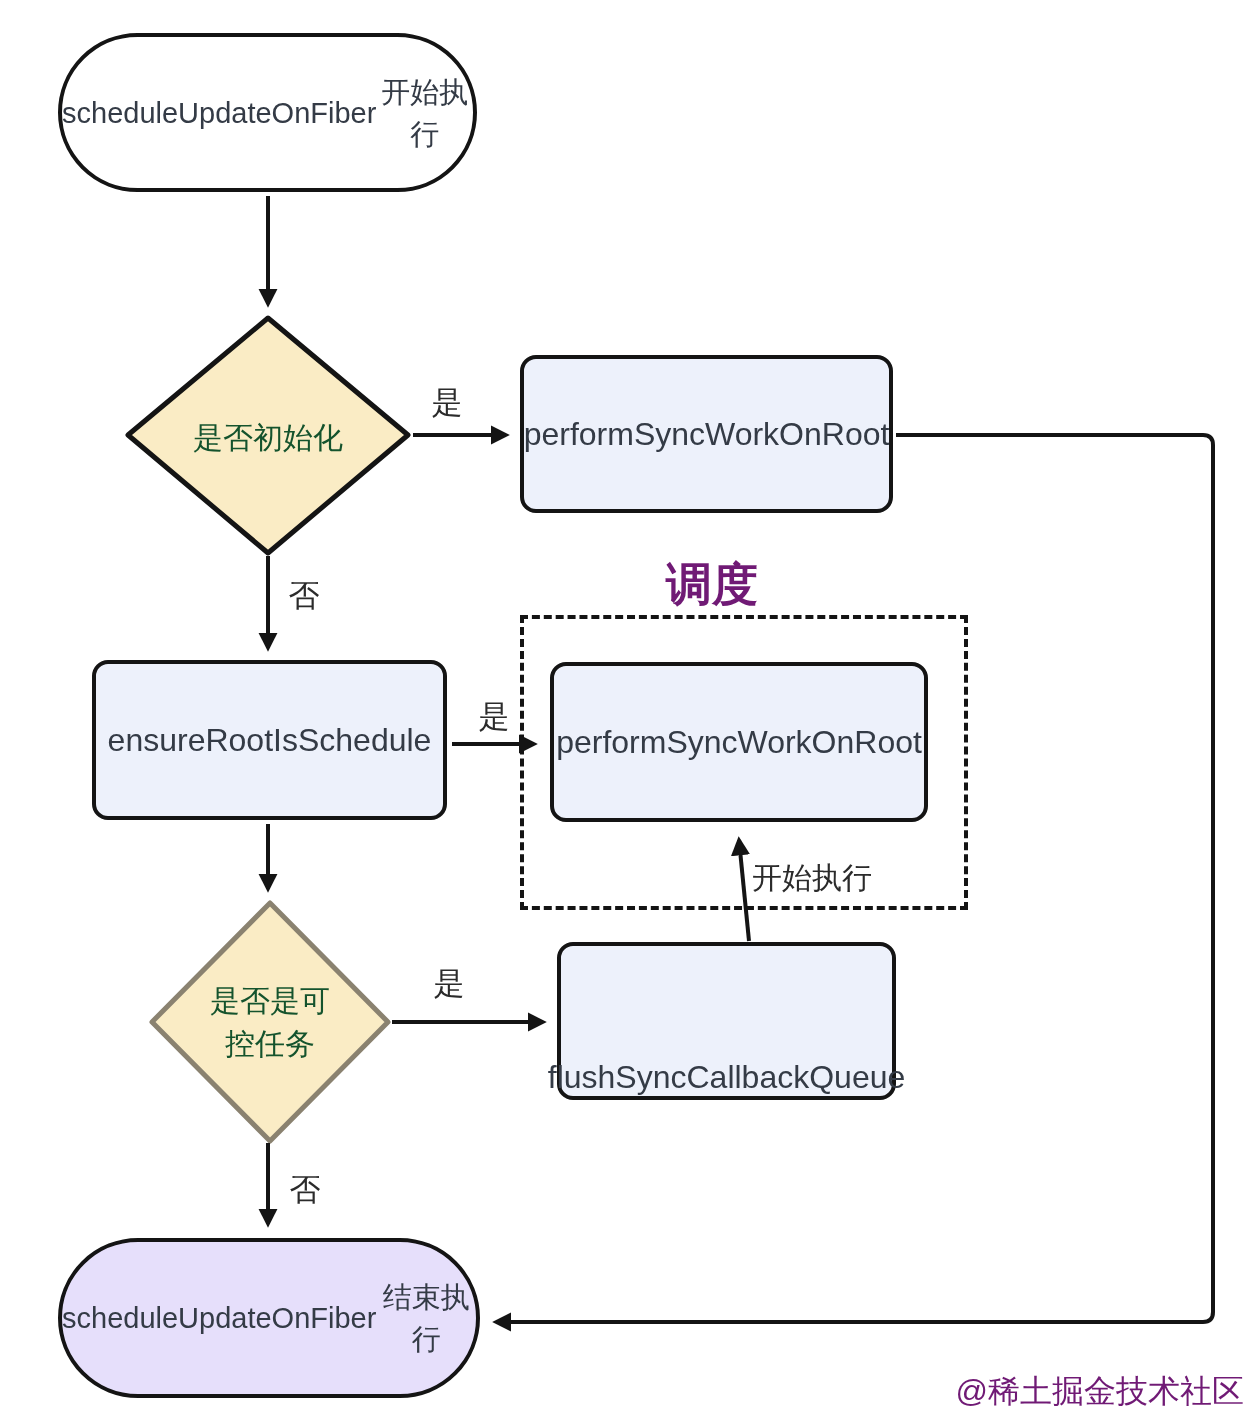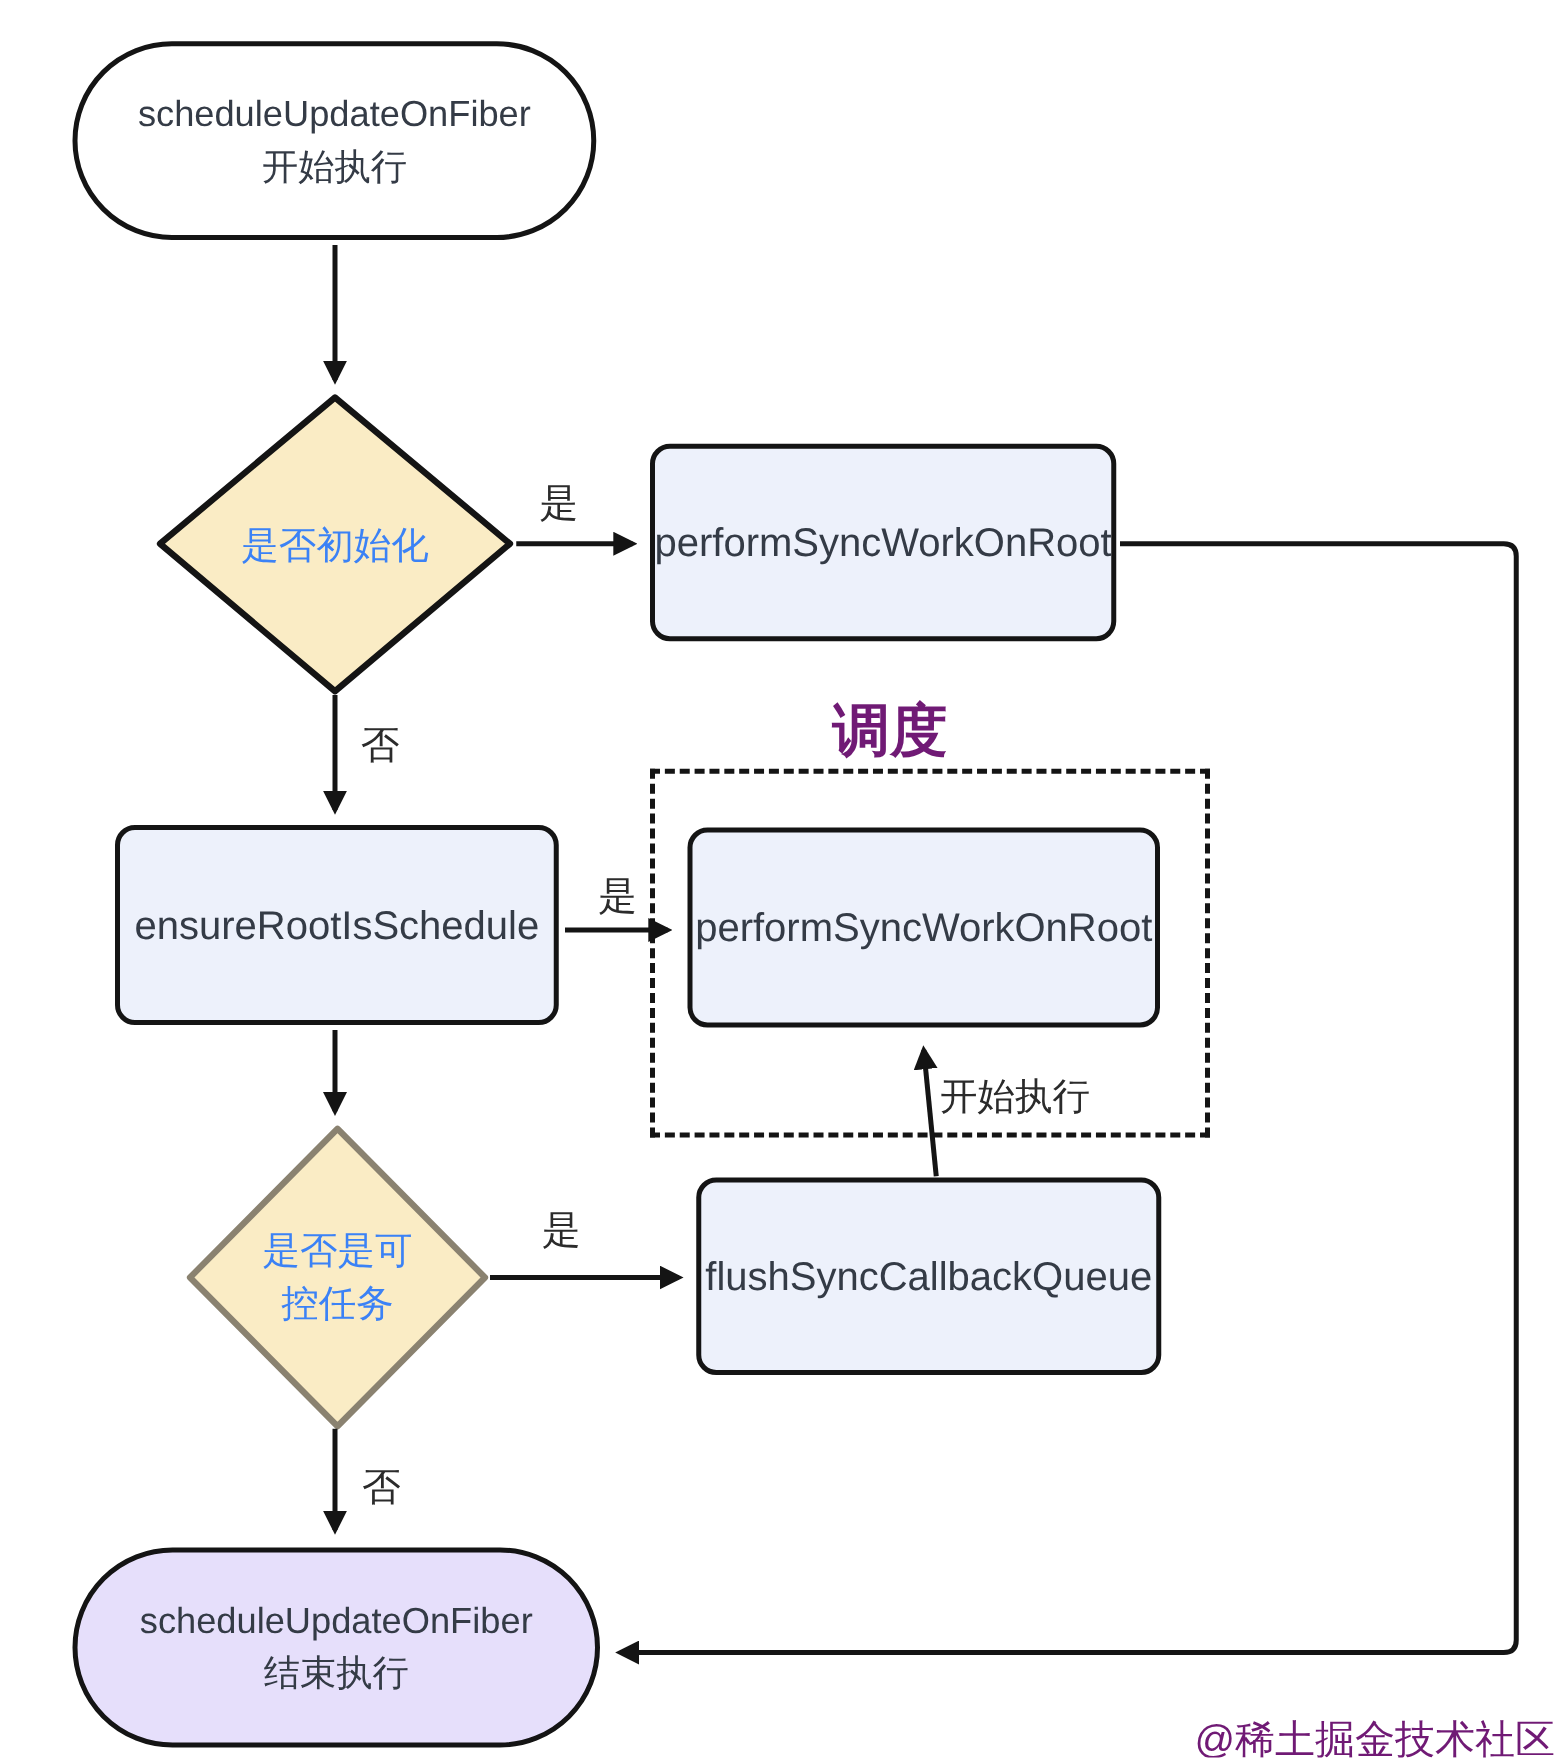--- a/index.html
+++ b/index.html
@@ -2,40 +2,40 @@
 <html><head>
 <meta charset="utf-8">
 <style>
   html,body{margin:0;padding:0;background:#ffffff;}
   body{
     width:1250px;height:1406px;position:relative;overflow:hidden;
     font-family:"Liberation Sans","DejaVu Sans",sans-serif;
     color:#343b46;
   }
   .layer-svg{position:absolute;left:0;top:0;z-index:2;pointer-events:none;}
-  .node{position:absolute;display:flex;flex-direction:column;align-items:center;
+  .node{position:absolute;display:flex;flex-direction:row;align-items:center;
         justify-content:center;text-align:center;box-sizing:border-box;z-index:1;}
   .stadium-start{left:58px;top:33px;width:419px;height:159px;
         background:#ffffff;border:4px solid #141414;border-radius:82px;
         font-size:29px;line-height:42px;}
   .stadium-end{left:58px;top:1238px;width:422px;height:160px;
         background:#e6dffb;border:4px solid #141414;border-radius:82px;
         font-size:29px;line-height:42px;}
   .proc{background:#edf1fb;border:4px solid #141414;border-radius:16px;
         font-size:32px;}
   .proc-perform1{left:520px;top:355px;width:373px;height:158px;}
   .proc-ensure{left:92px;top:660px;width:355px;height:160px;}
   .proc-perform2{left:550px;top:662px;width:378px;height:160px;}
-  .proc-flush{left:557px;top:942px;width:372px;height:158px;}
+  .proc-flush{left:557px;top:942px;width:339px;height:158px;align-items:flex-end;}
   .dashed-group{position:absolute;left:520px;top:615px;width:448px;height:295px;
         border:4px dashed #141414;box-sizing:border-box;background:transparent;z-index:1;}
   .group-title{position:absolute;left:712px;top:585px;transform:translate(-50%,-50%);
         font-size:46px;font-weight:600;color:#701a75;z-index:3;white-space:nowrap;}
   .diamond-label{position:absolute;transform:translate(-50%,-50%);
-        font-size:30px;line-height:43px;color:#3b82f6;text-align:center;z-index:3;white-space:nowrap;}
+        font-size:30px;line-height:43px;color:#14532d;text-align:center;z-index:3;white-space:nowrap;}
   .dl-init{left:268px;top:437px;}
   .dl-ctrl{left:270px;top:1022px;}
   .edge-label{position:absolute;transform:translate(-50%,-50%);font-size:31px;
         color:#2b2b2b;z-index:3;white-space:nowrap;}
   .el-init-yes{left:447px;top:403px;}
   .el-init-no{left:304px;top:596px;}
   .el-ensure-yes{left:494px;top:717px;}
   .el-ctrl-yes{left:449px;top:984px;}
   .el-ctrl-no{left:305px;top:1190px;}
   .el-immediate{left:752px;top:878px;transform:translate(0,-50%);font-size:30px;}

